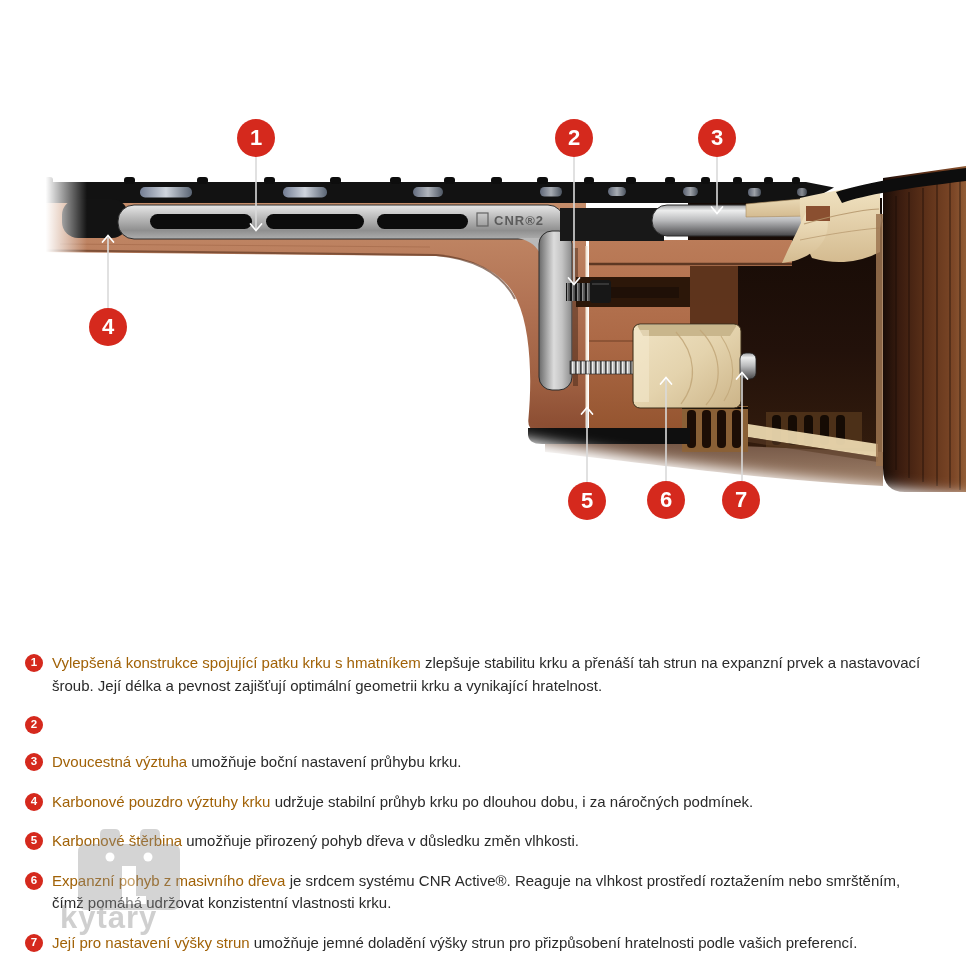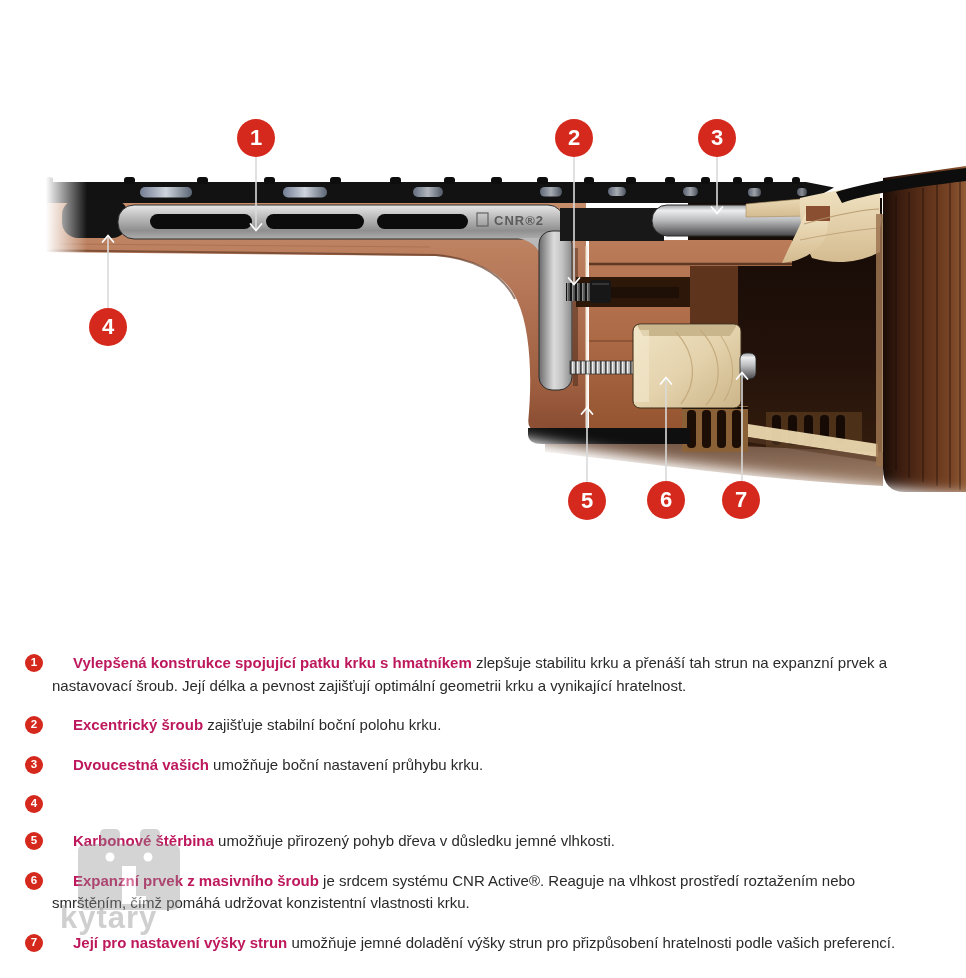--- a/index.html
+++ b/index.html
@@ -10,21 +10,21 @@
   .callout{position:absolute;width:38px;height:38px;border-radius:50%;
            background:#d5291d;color:#fff;display:flex;align-items:center;justify-content:center;
            font-size:22px;font-weight:bold;transform:translate(-50%,-50%);line-height:1;}
   
   .legend{position:absolute;left:25px;top:652px;width:912px;z-index:2;}
   .legend-item{display:flex;align-items:flex-start;margin-bottom:17px;}
   .badge{flex:0 0 18px;width:18px;height:18px;border-radius:50%;background:#d5291d;color:#fff;
          font-size:11.5px;font-weight:bold;display:flex;align-items:center;justify-content:center;
          margin-right:9px;margin-top:2px;line-height:1;}
   .legend-text{margin:0;font-size:15px;line-height:22.5px;color:#2a2a2a;max-width:880px;}
-  .legend-text strong{color:#be185d;font-weight:bold;margin-left:21px;}
+  .legend-text strong{color:#a16207;font-weight:normal;}
   
   .watermark{position:absolute;left:60px;top:826px;width:150px;z-index:3;pointer-events:none;}
   .watermark-text{font-size:31px;font-weight:bold;color:#8f8f8f;opacity:.42;letter-spacing:1px;
                   margin-top:-14px;}
 </style>
 </head>
 <body>
 
 <div class="stage">
 
@@ -286,36 +286,36 @@
   <div class="callout" style="left:666px;top:500px">6</div>
   <div class="callout" style="left:741px;top:500px">7</div>
 
   <div class="legend">
     <div class="legend-item">
       <span class="badge">1</span>
       <p class="legend-text"><strong>Vylepšená konstrukce spojující patku krku s hmatníkem</strong> <span>zlepšuje stabilitu krku a přenáší tah strun na expanzní prvek a nastavovací šroub. Její délka a pevnost zajišťují optimální geometrii krku a vynikající hratelnost.</span></p>
     </div>
     <div class="legend-item">
       <span class="badge">2</span>
-      <p class="legend-text"><strong>Excentrický šroub</strong> <span>zajišťuje stabilní boční polohu krku.</span></p>
     </div>
     <div class="legend-item">
       <span class="badge">3</span>
-      <p class="legend-text"><strong>Dvoucestná vašich</strong> <span>umožňuje boční nastavení průhybu krku.</span></p>
+      <p class="legend-text"><strong>Dvoucestná výztuha</strong> <span>umožňuje boční nastavení průhybu krku.</span></p>
     </div>
     <div class="legend-item">
       <span class="badge">4</span>
+      <p class="legend-text"><strong>Karbonové pouzdro výztuhy krku</strong> <span>udržuje stabilní průhyb krku po dlouhou dobu, i za náročných podmínek.</span></p>
     </div>
     <div class="legend-item">
       <span class="badge">5</span>
-      <p class="legend-text"><strong>Karbonové štěrbina</strong> <span>umožňuje přirozený pohyb dřeva v důsledku jemné vlhkosti.</span></p>
+      <p class="legend-text"><strong>Karbonové štěrbina</strong> <span>umožňuje přirozený pohyb dřeva v důsledku změn vlhkosti.</span></p>
     </div>
     <div class="legend-item">
       <span class="badge">6</span>
-      <p class="legend-text"><strong>Expanzní prvek z masivního šroub</strong> <span>je srdcem systému CNR Active®. Reaguje na vlhkost prostředí roztažením nebo smrštěním, čímž pomáhá udržovat konzistentní vlastnosti krku.</span></p>
+      <p class="legend-text"><strong>Expanzní pohyb z masivního dřeva</strong> <span>je srdcem systému CNR Active®. Reaguje na vlhkost prostředí roztažením nebo smrštěním, čímž pomáhá udržovat konzistentní vlastnosti krku.</span></p>
     </div>
     <div class="legend-item">
       <span class="badge">7</span>
       <p class="legend-text"><strong>Její pro nastavení výšky strun</strong> <span>umožňuje jemné doladění výšky strun pro přizpůsobení hratelnosti podle vašich preferencí.</span></p>
     </div>
   </div>
 
   <div class="watermark">
     <svg width="136" height="84" viewBox="0 0 136 84" opacity="0.38">
       <path d="M18 26 Q18 18 26 18 L40 18 L40 8 Q40 3 45 3 L55 3 Q60 3 60 8 L60 18 L80 18 L80 8 Q80 3 85 3 L95 3 Q100 3 100 8 L100 18 L112 18 Q120 18 120 26 L120 76 Q120 84 112 84 L26 84 Q18 84 18 76 Z" fill="#8f8f8f"></path>

